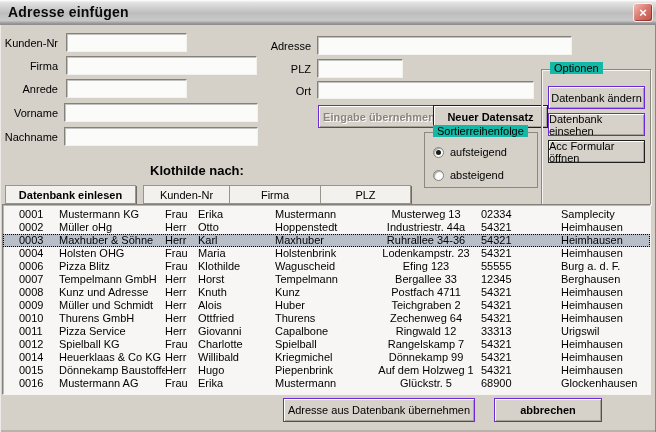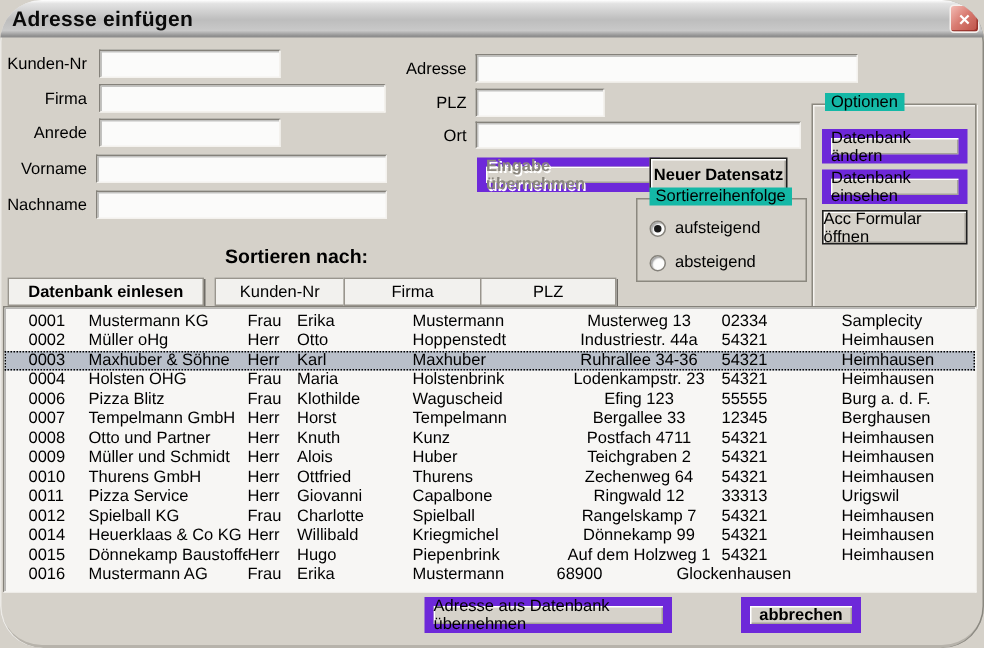--- a/index.html
+++ b/index.html
@@ -1,20 +1,20 @@
 <!DOCTYPE html>
 <html><head>
 <meta charset="utf-8">
 <style>
   * { margin:0; padding:0; box-sizing:border-box; }
   html,body { width:656px; height:432px; }
   body { font-family:"Liberation Sans","DejaVu Sans",sans-serif; font-size:11px; color:#000; background:#d5d1c9; }
 
   #dialog { position:relative; width:656px; height:432px; background:#d5d1c9; overflow:hidden;
-            box-shadow: inset 1px 0 0 #eceae6, inset -1px 0 0 #8a8880, inset 0 -2px 0 #b7b3ab; border-radius: 28px; }
+            box-shadow: inset 1px 0 0 #eceae6, inset -1px 0 0 #8a8880, inset 0 -2px 0 #b7b3ab; }
 
   
   .titlebar { position:absolute; left:0; top:0; width:656px; height:25px;
               background:linear-gradient(180deg,#ffffff 0%,#e3e3e3 10%,#bdbdbd 55%,#c9c9c9 85%,#8f8f8f 100%);
               border-bottom:1px solid #8e8e8e; }
   .title { position:absolute; left:8px; top:4px; font-size:14px; font-weight:bold; color:#0a0a0a; letter-spacing:0.2px; }
   .closebtn { position:absolute; right:3px; top:3px; width:20px; height:19px; border-radius:3px;
               background:linear-gradient(135deg,#f3bcb4 0%,#d97c72 45%,#bc5047 100%);
               border:1px solid #f5f1ee; color:#fff; font-weight:bold; font-size:13px;
               display:flex; align-items:center; justify-content:center; cursor:default;
@@ -24,21 +24,21 @@
   .flabel { position:absolute; left:0; width:58px; text-align:right; height:14px; }
   .rlabel { position:absolute; left:249px; width:62px; text-align:right; height:14px; }
 
   
   .tb { position:absolute; background:#fbfbfa; border:1px solid;
         border-color:#84817a #f4f2ee #f4f2ee #84817a;
         box-shadow: inset 1px 1px 0 rgba(90,88,82,0.35);
         font-family:inherit; font-size:11px; padding:1px 3px; outline:none; }
 
   
-  .btn { position:absolute; background:#d6d2ca; border:6px solid #6d28d9;
+  .btn { position:absolute; background:#d6d2ca; border:1px solid #6d28d9;
          box-shadow: inset 1px 1px 0 #ffffff, inset -1px -1px 0 #a6a29a;
          display:flex; align-items:center; justify-content:center; font-size:11px; cursor:default; }
   .btn.bold { font-weight:bold; }
   .btn.default { border:1px solid #1f1f1f; }
   .btn.disabled { color:#8a867e; font-weight:bold; text-shadow:1px 1px 0 #ffffff; }
 
   
   .groupbox { position:absolute; border:1px solid #8b887f;
               box-shadow: 1px 1px 0 #f6f4f0, inset 1px 1px 0 #f6f4f0; }
   .groupbox .legend { position:absolute; top:-8px; left:8px; background:#14b8a6; padding:0 4px; }
@@ -100,30 +100,30 @@
   <div class="rlabel" style="top:40px">Adresse</div>
   <input class="tb" style="left: 317px; top: 36px; width: 255px; height: 19px;" value="">
 
   <div class="rlabel" style="top:63px">PLZ</div>
   <input class="tb" style="left: 317px; top: 59px; width: 86px; height: 19px;" value="">
 
   <div class="rlabel" style="top:85px">Ort</div>
   <input class="tb" style="left: 317px; top: 81px; width: 217px; height: 18px;" value="">
 
   <div class="btn disabled" style="left:318px; top:105px; width:122px; height:23px">Eingabe übernehmen</div>
-  <div class="btn bold default" style="left:433px; top:105px; width:92px; height:23px">Neuer Datensatz</div>
+  <div class="btn bold default" style="left:433px; top:105px; width:115px; height:23px">Neuer Datensatz</div>
 
   <div class="groupbox" style="left:541px; top:69px; width:110px; height:136px">
     <span class="legend">Optionen</span>
     <div class="btn" style="left:6px; top:16px; width:97px; height:23px">Datenbank ändern</div>
     <div class="btn default" style="left:6px; top:70px; width:97px; height:23px">Acc Formular öffnen</div>
     <div class="btn" style="left:6px; top:43px; width:97px; height:23px">Datenbank einsehen</div>
   </div>
 
-  <div class="sortheading">Sortieren nach:</div>
+  <div class="sortheading">Klothilde nach:</div>
 
   <div class="groupbox" style="left:424px; top:132px; width:114px; height:56px; box-shadow:none;text-decoration:underline;">
     <span class="legend">Sortierreihenfolge</span>
     <div class="radio-row" style="left:8px; top:13px">
       <span class="radio on"></span>
       <span>aufsteigend</span>
     </div>
     <div class="radio-row" style="left:8px; top:36px">
       <span class="radio"></span>
       <span>absteigend</span>
@@ -191,21 +191,21 @@
         <span class="tc c-firma">Tempelmann GmbH</span>
         <span class="tc c-anrede">Herr</span>
         <span class="tc c-vorname">Horst</span>
         <span class="tc c-nachname">Tempelmann</span>
         <span class="tc c-adresse">Bergallee 33</span>
         <span class="tc c-plz">12345</span>
         <span class="tc c-ort">Berghausen</span>
       </div>
       <div class="trow">
         <span class="tc c-nr">0008</span>
-        <span class="tc c-firma">Otto und Partner</span>
+        <span class="tc c-firma">Kunz und Adresse</span>
         <span class="tc c-anrede">Herr</span>
         <span class="tc c-vorname">Knuth</span>
         <span class="tc c-nachname">Kunz</span>
         <span class="tc c-adresse">Postfach 4711</span>
         <span class="tc c-plz">54321</span>
         <span class="tc c-ort">Heimhausen</span>
       </div>
       <div class="trow">
         <span class="tc c-nr">0009</span>
         <span class="tc c-firma">Müller und Schmidt</span>
@@ -265,21 +265,22 @@
         <span class="tc c-adresse">Auf dem Holzweg 1</span>
         <span class="tc c-plz">54321</span>
         <span class="tc c-ort">Heimhausen</span>
       </div>
       <div class="trow">
         <span class="tc c-nr">0016</span>
         <span class="tc c-firma">Mustermann AG</span>
         <span class="tc c-anrede">Frau</span>
         <span class="tc c-vorname">Erika</span>
         <span class="tc c-nachname">Mustermann</span>
+        <span class="tc c-adresse">Glückstr. 5</span>
         <span class="tc c-plz">68900</span>
         <span class="tc c-ort">Glockenhausen</span>
       </div>
     </div>
 
-  <div class="btn" style="left:283px; top:398px; width:165px; height:24px">Adresse aus Datenbank übernehmen</div>
-  <div class="btn bold" style="left:494px; top:398px; width:80px; height:24px">abbrechen</div>
+  <div class="btn" style="left:283px; top:398px; width:192px; height:24px">Adresse aus Datenbank übernehmen</div>
+  <div class="btn bold" style="left:494px; top:398px; width:108px; height:24px">abbrechen</div>
 
 </div>
 
 </body></html>

